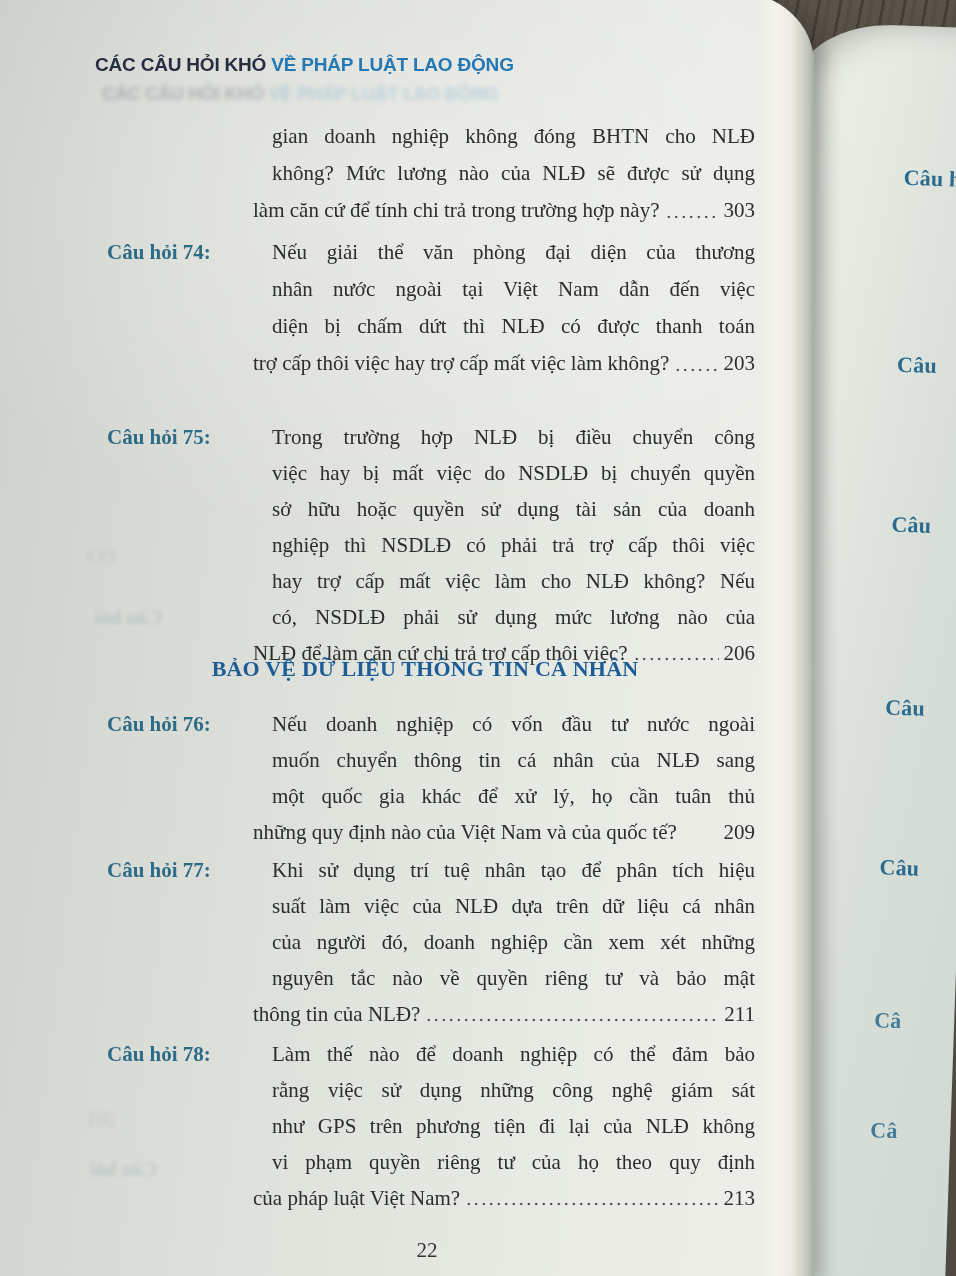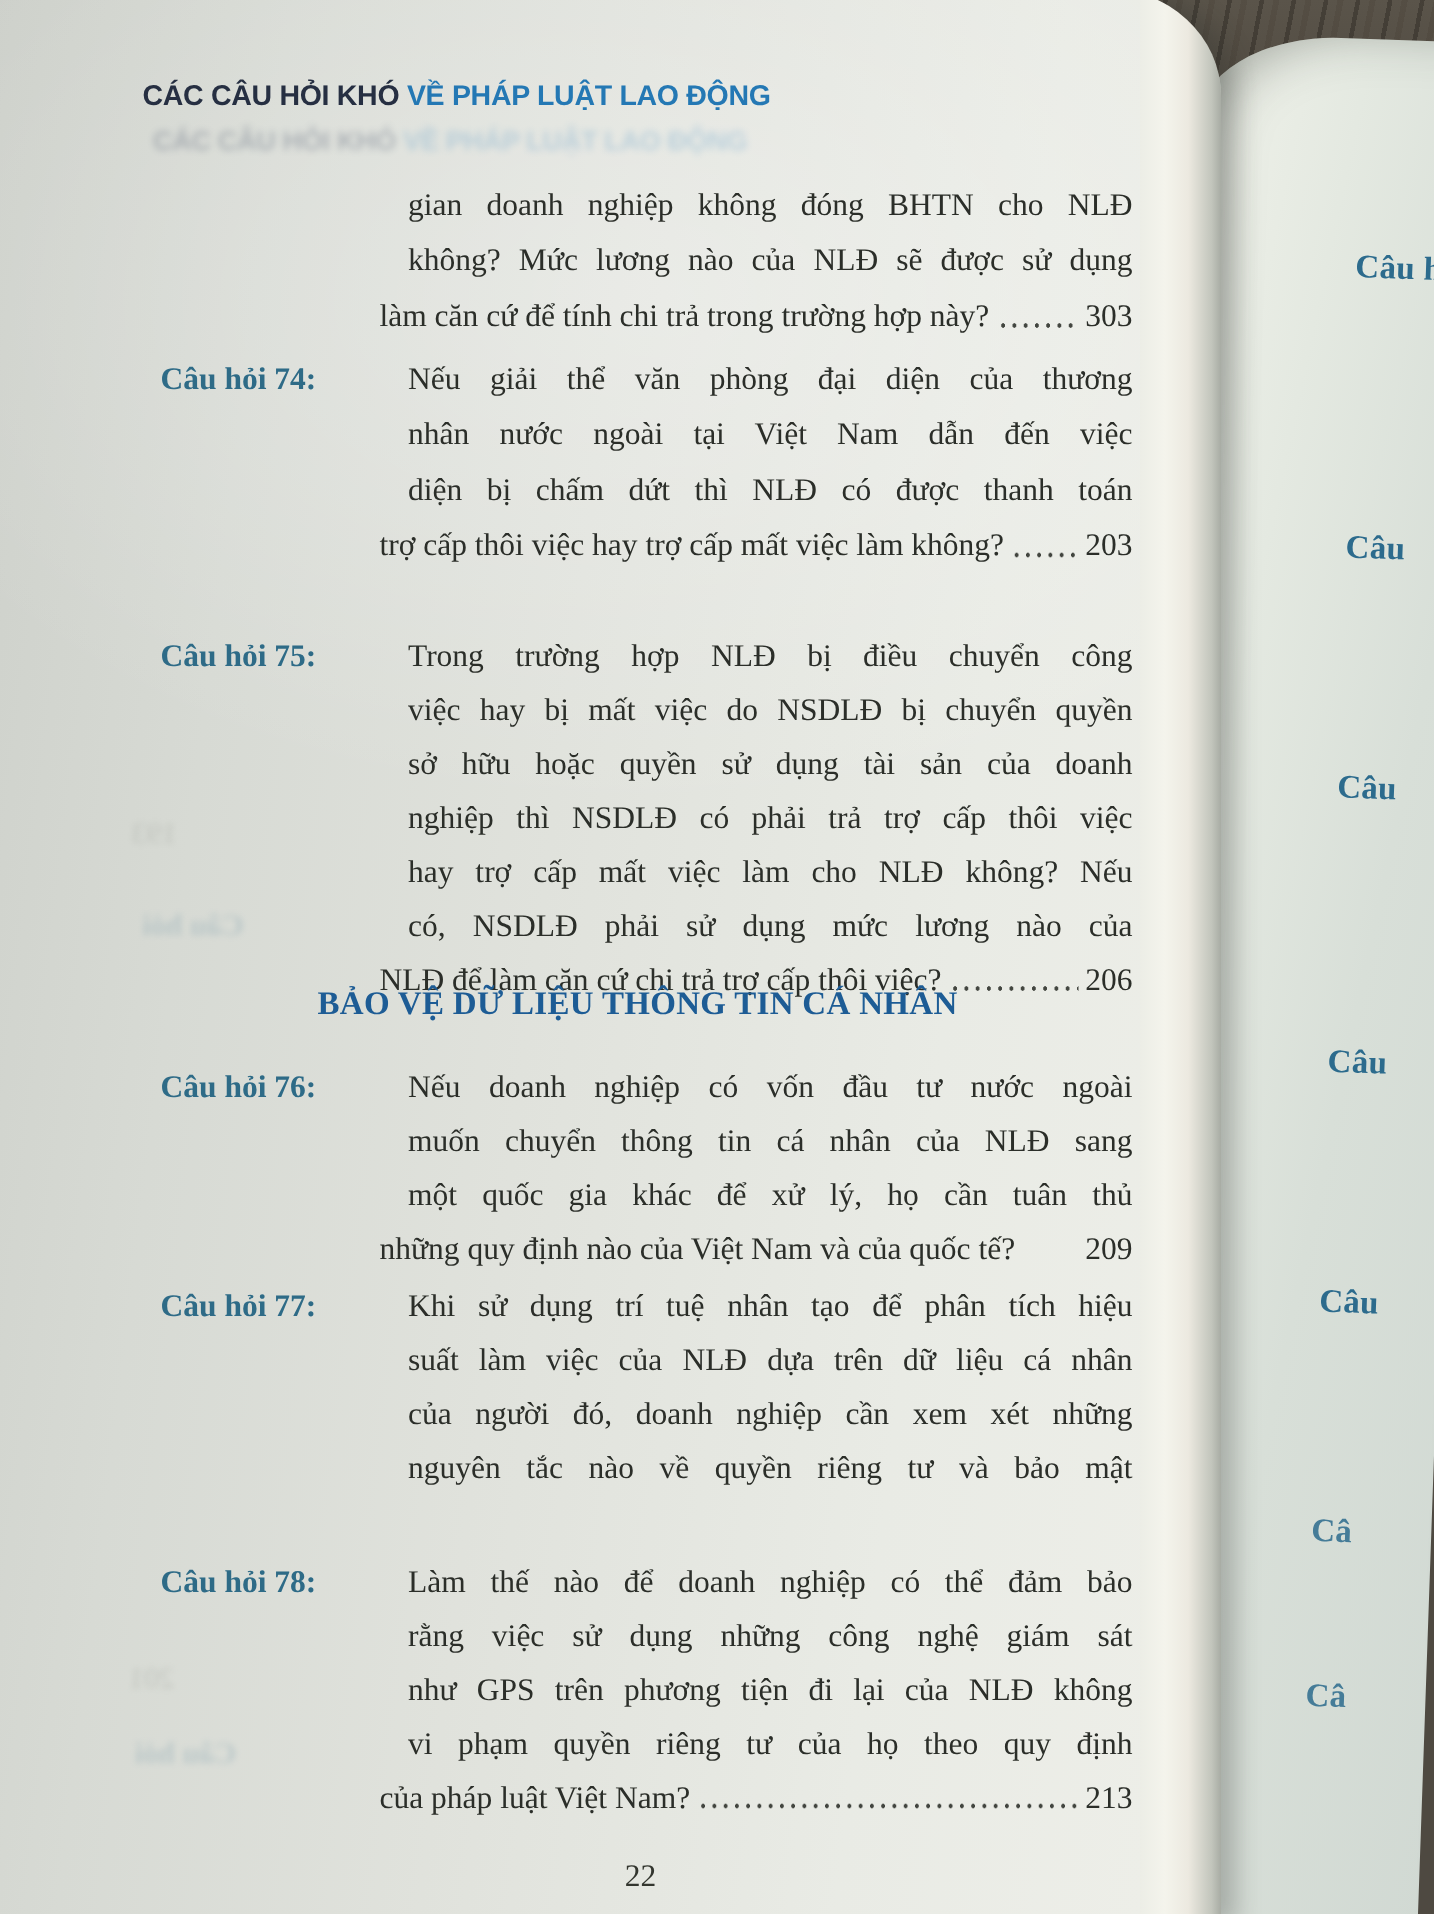--- a/index.html
+++ b/index.html
@@ -200,20 +200,25 @@
       </div>
     </div>
 
     <div class="entry lh36" style="top:852px">
       <div class="qlabel">Câu hỏi 77:</div>
       <div class="qbody">
         <div class="tline">Khi sử dụng trí tuệ nhân tạo để phân tích hiệu</div>
         <div class="tline">suất làm việc của NLĐ dựa trên dữ liệu cá nhân</div>
         <div class="tline">của người đó, doanh nghiệp cần xem xét những</div>
         <div class="tline">nguyên tắc nào về quyền riêng tư và bảo mật</div>
+        <div class="lastline">
+          <span class="ltext">thông tin của NLĐ?</span>
+          <span class="leader"></span>
+          <span class="pnum">211</span>
+        </div>
       </div>
     </div>
 
     <div class="entry lh36" style="top:1036px">
       <div class="qlabel">Câu hỏi 78:</div>
       <div class="qbody">
         <div class="tline">Làm thế nào để doanh nghiệp có thể đảm bảo</div>
         <div class="tline">rằng việc sử dụng những công nghệ giám sát</div>
         <div class="tline">như GPS trên phương tiện đi lại của NLĐ không</div>
         <div class="tline">vi phạm quyền riêng tư của họ theo quy định</div>

